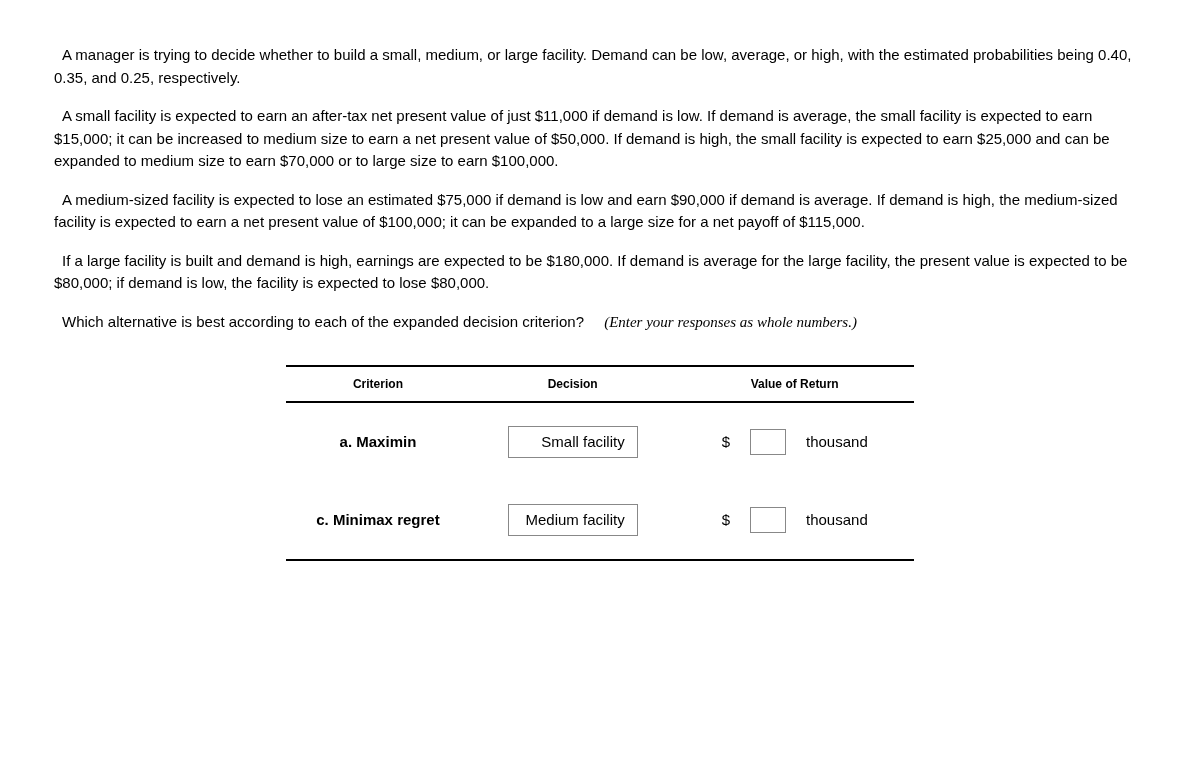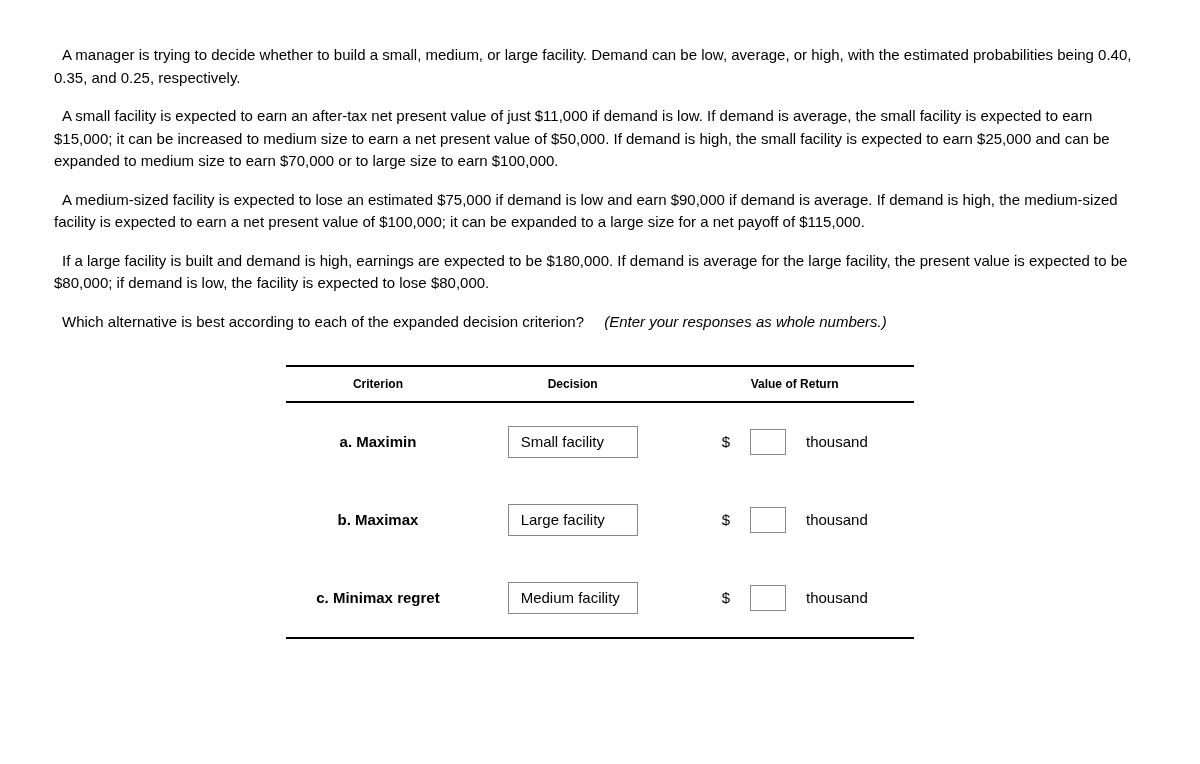--- a/index.html
+++ b/index.html
@@ -10,20 +10,21 @@
       color: #000;
       background: #fff;
       padding: 20px 30px;
       max-width: 1200px;
     }
     .paragraph {
       margin-bottom: 16px;
     }
     .italic {
       font-style: italic;
+      font-family: Liberation Serif, serif;
     }
     .table-wrapper {
       display: flex;
       justify-content: center;
       margin-top: 24px;
     }
     table {
       border-collapse: collapse;
       min-width: 600px;
     }
@@ -46,21 +47,21 @@
       font-size: 15px;
     }
     td.criterion {
       font-weight: bold;
     }
     .decision-box {
       border: 1px solid #888;
       padding: 4px 12px;
       min-width: 130px;
       display: inline-block;
-      text-align: left;
+      text-align: right;
       font-size: 15px;
     }
     .value-cell {
       display: flex;
       align-items: center;
       justify-content: flex-start;
       gap: 4px;
       white-space: nowrap;
     }
     .dollar-sign {
@@ -118,31 +119,20 @@
           <td><span class="decision-box">Small facility</span></td>
           <td class="value-td">
             <div class="value-cell">
               <span class="dollar-sign">$</span>
               <input type="text" class="value-input" style="">
               <span class="thousand-label">thousand</span>
             </div>
           </td>
         </tr>
         <tr>
-          <td class="criterion">b. Maximax</td>
-          <td><span class="decision-box">Large facility</span></td>
-          <td class="value-td">
-            <div class="value-cell">
-              <span class="dollar-sign">$</span>
-              <input type="text" class="value-input" style="">
-              <span class="thousand-label">thousand</span>
-            </div>
-          </td>
-        </tr>
-        <tr>
           <td class="criterion">c. Minimax regret</td>
           <td><span class="decision-box">Medium facility</span></td>
           <td class="value-td">
             <div class="value-cell">
               <span class="dollar-sign">$</span>
               <input type="text" class="value-input" style="">
               <span class="thousand-label">thousand</span>
             </div>
           </td>
         </tr>

